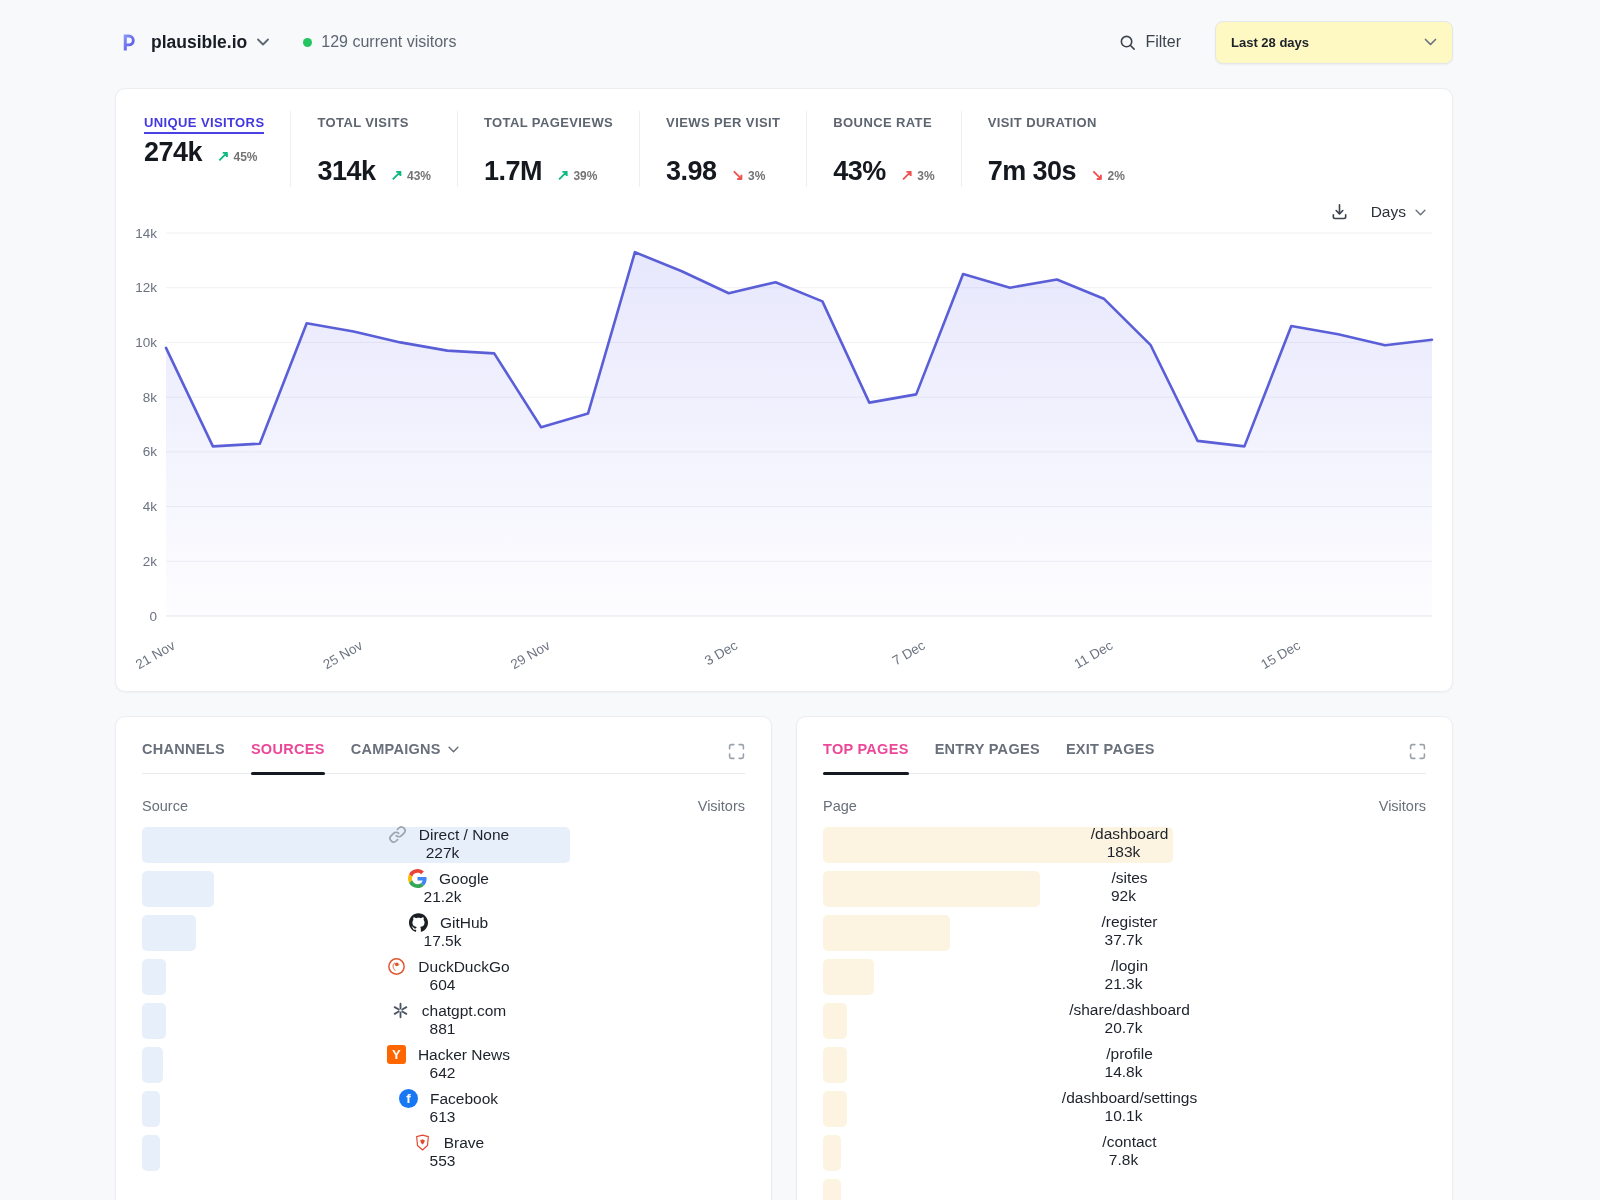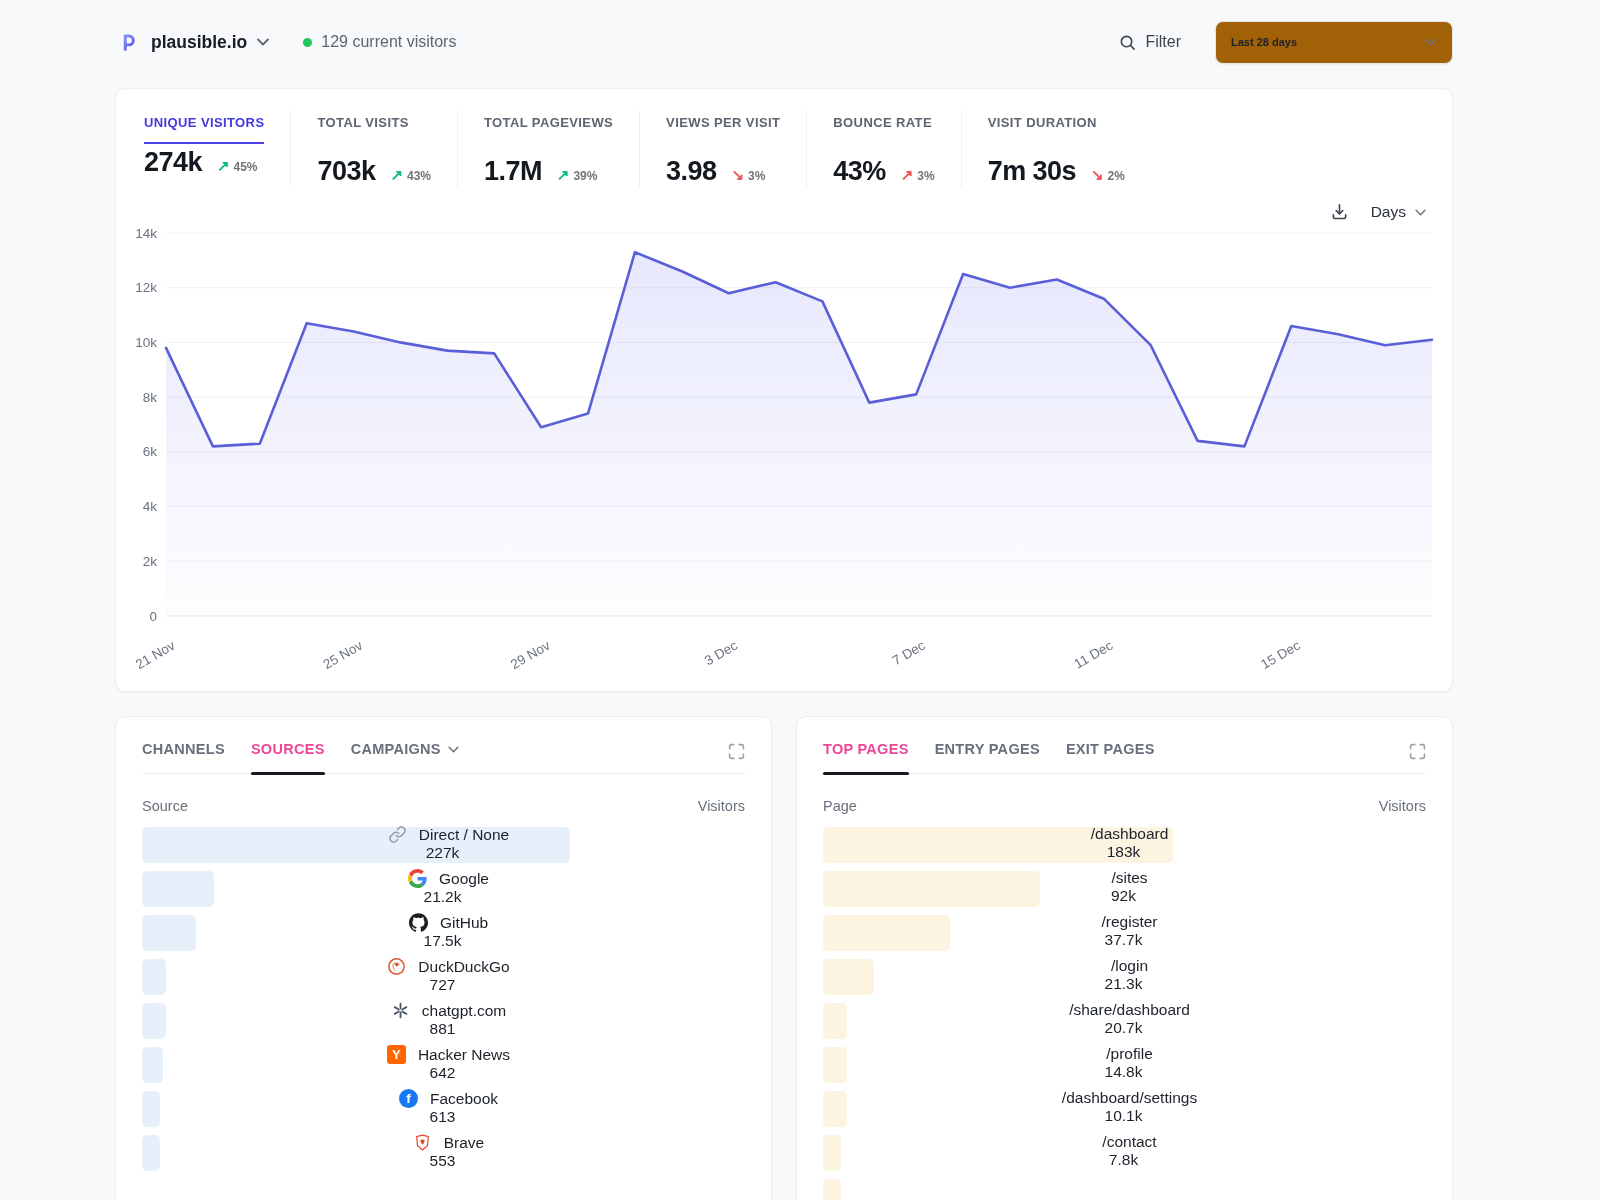--- a/index.html
+++ b/index.html
@@ -10,33 +10,33 @@
   
   .topbar { height:44px; display:flex; justify-content:space-between; align-items:center; margin-bottom:24px; }
   .tb-left { display:flex; align-items:center; }
   .site-picker { display:flex; align-items:center; gap:10px; background:none; border:none; cursor:pointer; }
   .site-name { font-size:17.5px; font-weight:700; color:#181d26; }
   .live { display:flex; align-items:center; gap:9px; margin-left:34px; }
   .live-dot { width:9px; height:9px; border-radius:50%; background:#22c55e; }
   .live-text { font-size:16px; color:#5d6673; }
   .tb-right { display:flex; align-items:center; }
   .filter-btn { display:flex; align-items:center; gap:9px; background:none; border:none; font-size:16px; color:#3c434f; cursor:pointer; margin-right:34px; font-family:inherit; }
-  .daterange { width:238px; height:43px; background:#a16207; border:1px solid #e4e7ea; border-radius:8px; box-shadow:0 1px 2px rgba(16,24,40,.05); display:flex; align-items:center; justify-content:space-between; padding:0 15px; font-size:11px; font-weight:600; color:#1c212a; cursor:pointer; font-family:inherit; }
+  .daterange { width:238px; height:43px; background:#fef9c3; border:1px solid #e4e7ea; border-radius:8px; box-shadow:0 1px 2px rgba(16,24,40,.05); display:flex; align-items:center; justify-content:space-between; padding:0 15px; font-size:13px; font-weight:600; color:#1c212a; cursor:pointer; font-family:inherit; }
   .chev { color:#6b7280; display:inline-flex; }
 
   
   .card { background:#fff; border:1px solid #ebedf0; border-radius:10px; box-shadow:0 1px 2px rgba(16,24,40,.04); }
   .main-card { padding:22px 16px 6px; margin-bottom:24px; }
 
   
   .metrics { display:flex; padding-left:12px; }
   .metric { padding:2px 26px 0; border-left:1px solid #edeff2; cursor:pointer; }
   .metric:first-child { padding-left:0; border-left:none; }
   .mlabel { display:inline-block; font-size:13px; font-weight:700; letter-spacing:.03em; color:#5d6570; white-space:nowrap; margin-bottom:26px; }
-  .metric.active .mlabel { color:#4338e0; border-bottom:2px solid #4b40e3; padding-bottom:12px; margin-bottom:3px; }
+  .metric.active .mlabel { color:#4338e0; border-bottom:2px solid #4b40e3; padding-bottom:2px; margin-bottom:3px; }
   .mvalrow { display:flex; align-items:baseline; }
   .mval { font-size:27px; font-weight:800; letter-spacing:-.02em; color:#14181f; white-space:nowrap; }
   .marrow { font-size:15px; font-weight:700; margin:0 4px 0 15px; }
   .marrow.green { color:#10b981; }
   .marrow.red { color:#ef5350; }
   .mpct { font-size:12px; font-weight:600; color:#737373; }
 
   
   .chart-tools { display:flex; justify-content:flex-end; align-items:flex-end; gap:22px; margin-top:8px; padding-right:10px; height:26px; }
   .icon-btn { background:none; border:none; display:inline-flex; cursor:pointer; }
@@ -122,21 +122,21 @@
   </header>
 
   <section class="card main-card">
     <div class="metrics">
         <div class="metric active"><div class="mlabel">UNIQUE VISITORS</div><div class="mvalrow">
             <span class="mval">274k</span>
             <span class="marrow green">↗</span>
             <span class="mpct">45%</span>
           </div></div>
         <div class="metric"><div class="mlabel">TOTAL VISITS</div><div class="mvalrow">
-            <span class="mval">703k</span>
+            <span class="mval">314k</span>
             <span class="marrow green">↗</span>
             <span class="mpct">43%</span>
           </div></div>
         <div class="metric"><div class="mlabel">TOTAL PAGEVIEWS</div><div class="mvalrow">
             <span class="mval">1.7M</span>
             <span class="marrow green">↗</span>
             <span class="mpct">39%</span>
           </div></div>
         <div class="metric"><div class="mlabel">VIEWS PER VISIT</div><div class="mvalrow">
             <span class="mval">3.98</span>
@@ -285,21 +285,21 @@
                 <svg viewBox="0 0 24 24">
                   <circle cx="12" cy="12" r="10.6" fill="#DE5833"></circle>
                   <circle cx="12" cy="12" r="8.7" fill="#fff"></circle>
                   <path d="M10.1 7.4c-1.6.5-2.5 2-2.5 3.8 0 2.6 1.7 4.4 2.7 6.1" fill="none" stroke="#DE5833" stroke-width="1.1"></path>
                   <circle cx="12.4" cy="9.3" r="2.4" fill="#DE5833"></circle>
                   <path d="M14.4 9l2.5.6-2.4.9z" fill="#E8A33D"></path>
                 </svg>
               </span>
               <span class="rlabel">DuckDuckGo</span>
             </div>
-            <span class="rvalue">727</span>
+            <span class="rvalue">604</span>
           </div>
           <div class="row">
             <div class="bar" style="width: 4%;"></div>
             <div class="row-l">
               <span class="ric">
                 <svg viewBox="0 0 24 24" fill="none" stroke="#4b5563" stroke-width="2.3" stroke-linecap="round">
                   <path d="M12 3.5v6"></path>
                   <path d="M12 14.5v6"></path>
                   <path d="M4.6 7.75l5.2 3"></path>
                   <path d="M14.2 13.25l5.2 3"></path>

